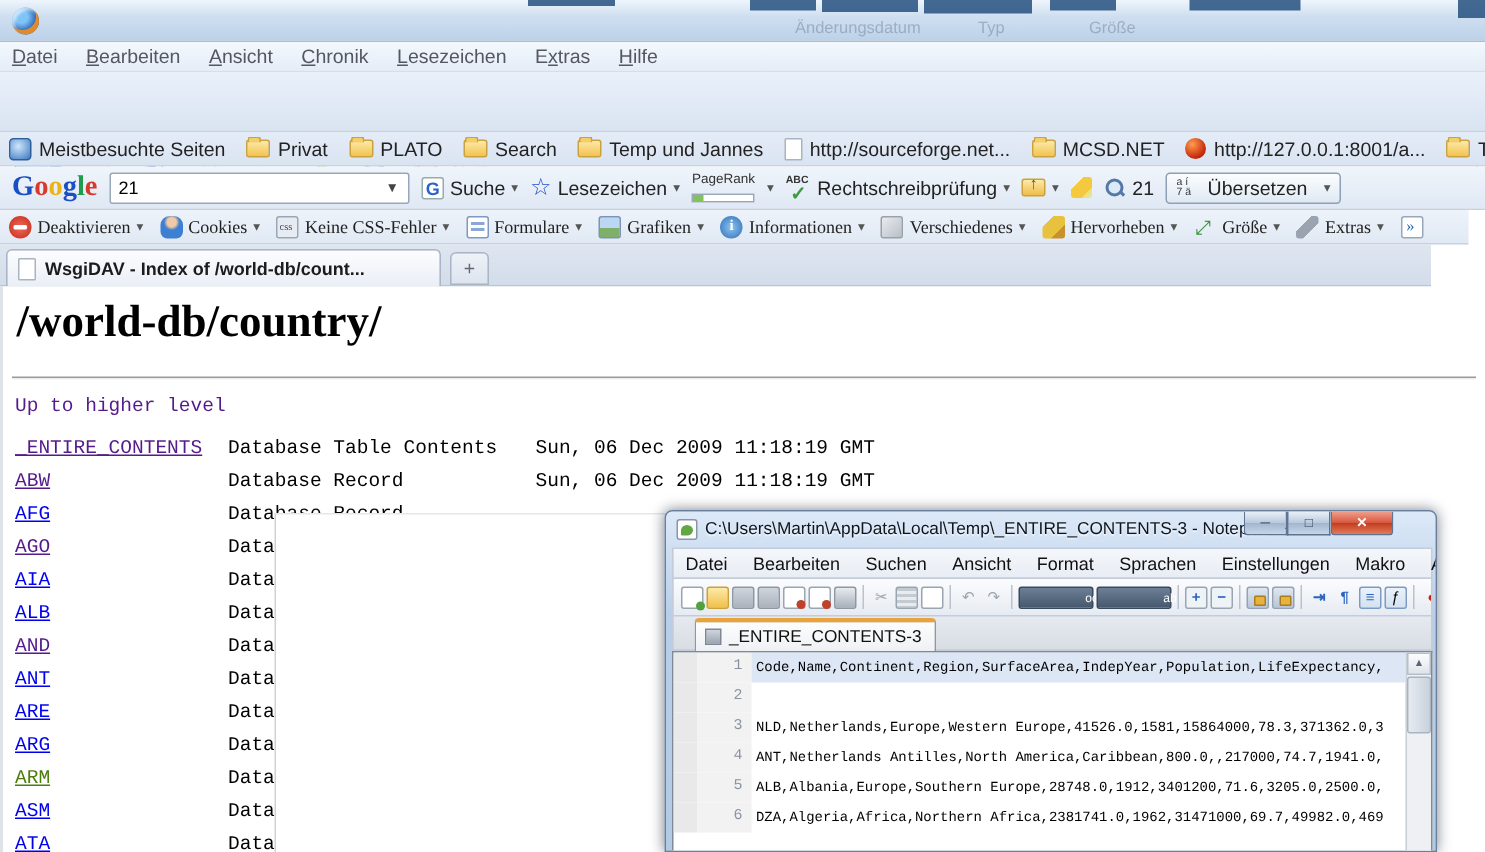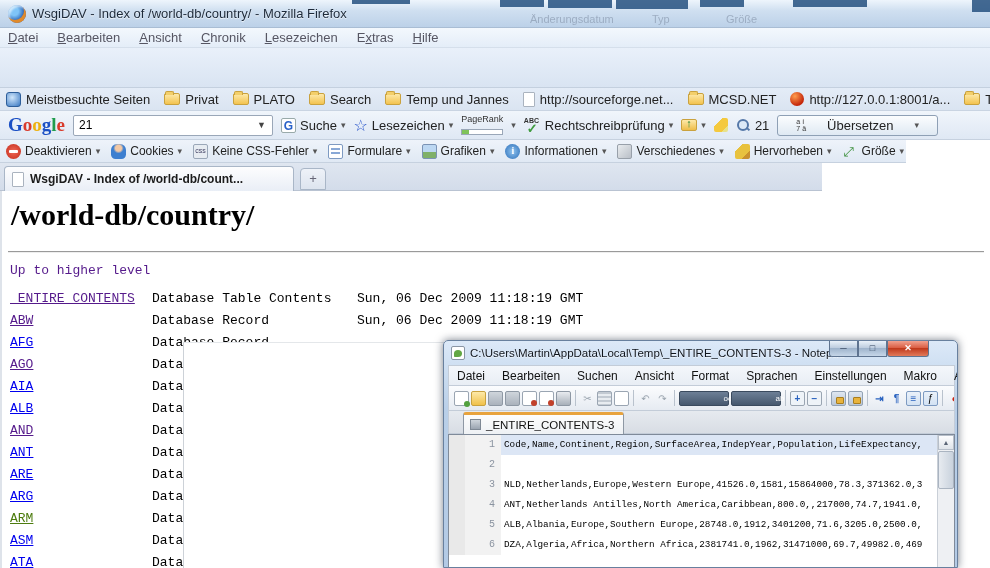--- a/index.html
+++ b/index.html
@@ -79,47 +79,47 @@
   .pr .prb { width:42px; height:6px; border:1px solid #9aa7b8; background:#fff; margin-top:1px; }
   .pr .prb i { display:block; width:7px; height:100%; background:#7fc35a; }
   .ic-abc { position:relative; width:17px; height:16px; font-size:7px; color:#333; font-weight:bold; }
   .ic-abc:after { content:"✓"; position:absolute; left:3px; top:4px; color:#3f9b3f; font-size:13px; }
   .ic-fup { width:16px; height:12px; background:linear-gradient(#fde9a9,#eebd4a); border:1px solid #caa23e; border-radius:2px; position:relative; }
   .ic-fup:after { content:"↑"; position:absolute; left:4px; top:-3px; color:#1c7f2e; font-weight:bold; font-size:11px; }
   .ic-hl { width:14px; height:14px; background:linear-gradient(135deg,transparent 30%, #f4c93e 30% 75%, #e8e28a 75%); border-radius:2px; }
   .ic-mag { width:15px; height:15px; position:relative; }
   .ic-mag:before { content:""; position:absolute; left:1px; top:1px; width:8px; height:8px; border:2px solid #5578a8; border-radius:50%; background:#dce9f7; }
   .ic-mag:after { content:""; position:absolute; left:10px; top:10px; width:4px; height:2px; background:#5578a8; transform:rotate(45deg); }
-  .gtrans { display:flex; align-items:center; gap:21px; border:1px solid #8ea0b5; border-radius:3px;
-    background:linear-gradient(#fbfdfe,#dfe9f3); padding:2px 18px; font-size:13px; color:#222; }
+  .gtrans { display:flex; align-items:center; gap:11px; border:1px solid #8ea0b5; border-radius:3px;
+    background:linear-gradient(#fbfdfe,#dfe9f3); padding:2px 6px; font-size:13px; color:#222; }
   .ic-tr { display:flex; flex-direction:column; font-size:7px; line-height:7px; color:#333; }
 
-  .wdbar { position:absolute; left:0; top:140px; width:906px; height:23px;
+  .wdbar { position:absolute; left:0; top:140px; width:979px; height:23px;
     background:linear-gradient(#eef3fa,#e0e9f4); border-bottom:1px solid #c6d1df;
-    display:flex; align-items:center; padding-left:6px; gap:11px; white-space:nowrap; overflow:hidden; }
+    display:flex; align-items:center; padding-left:6px; gap:11px; white-space:nowrap; overflow:hidden;font-family:Liberation Serif, serif; }
   .wditem { display:flex; align-items:center; gap:4px; font-size:12px; color:#222; }
   .wi { width:15px; height:15px; border-radius:2px; position:relative; flex:none; }
   .wi-stop { border-radius:50%; background:radial-gradient(#f06a5a,#c32a18); }
   .wi-stop:after { content:""; position:absolute; left:3px; top:6px; width:9px; height:3px; background:#fff; border-radius:1px; }
   .wi-person { background:radial-gradient(circle at 50% 28%, #f3c9a6 0 23%, #3d7fd0 40%); border-radius:40% 40% 30% 30%; }
   .wi-css { background:#e7ecf2; border:1px solid #9aa7b8; }
   .wi-css:after { content:"css"; position:absolute; left:1px; top:2px; font-size:7px; color:#446; }
   .wi-form { background:#fff; border:1px solid #7e9ac2; }
   .wi-form:after { content:""; position:absolute; left:2px; top:3px; width:9px; height:2px; background:#89a8d6; box-shadow:0 4px 0 #89a8d6; }
   .wi-img { background:linear-gradient(#bcd7f2 55%, #7fb069 55%); border:1px solid #7b93b5; }
   .wi-info { border-radius:50%; background:radial-gradient(#8fc3ef,#2a6db8); }
   .wi-info:after { content:"i"; position:absolute; left:6px; top:1px; color:#fff; font-size:10px; font-weight:bold; font-family:"Liberation Serif",serif; }
   .wi-cube { background:linear-gradient(135deg,#e9ecef,#b9bfc7); border:1px solid #98a0aa; }
   .wi-brush { background:linear-gradient(135deg,transparent 25%, #e8c23e 25% 70%, #c9912e 70%); border-radius:2px; }
   .wi-size:before { content:"⤢"; position:absolute; left:1px; top:0px; color:#3a8f3a; font-size:13px; }
   .wi-wrench { background:linear-gradient(135deg,transparent 35%, #9aa4b0 35% 65%, transparent 65%); }
   .wi-src { background:#fff; border:1px solid #9aa7b8; }
   .wi-src:after { content:"»"; position:absolute; left:3px; top:0px; color:#2a6db8; font-size:11px; }
 
-  .tabbar { position:absolute; left:0; top:163px; width:822px; height:28px;
+  .tabbar { position:absolute; left:0; top:163px; width:954px; height:28px;
     background:linear-gradient(#dfe6f0,#d3dcea); border-bottom:1px solid #b9c3d2; }
   .fftab { position:absolute; left:4px; top:3px; width:290px; height:25px;
     background:linear-gradient(#fdfdfe,#e9eef6); border:1px solid #a9b6c7; border-bottom:none;
     border-radius:4px 4px 0 0; display:flex; align-items:center; padding-left:7px; gap:6px; }
   .fftab .t { font-size:12px; color:#1c1c1c; font-weight:bold; }
   .newtab { position:absolute; left:300px; top:5px; width:26px; height:22px; border:1px solid #a9b6c7;
     border-radius:4px 4px 0 0; background:linear-gradient(#eef2f8,#dde4ee); color:#667;
     font-size:13px; text-align:center; line-height:20px; }
 
   
@@ -199,21 +199,20 @@
   .edscroll .up { height:15px; background:linear-gradient(#fdfdfe,#dfe4ea); border:1px solid #b6bec9; color:#5a6576; font-size:7px; text-align:center; line-height:14px; }
   .edscroll .thumb { height:38px; margin-top:1px; background:linear-gradient(90deg,#e7ebf0,#c9d2dd); border:1px solid #aab4c1; border-radius:2px; }
 </style>
 </head>
 <body>
 
 <div id="screen">
 
   <div class="titlebar">
     <div class="fficon"></div>
-    <div class="wintitle">WsgiDAV - Index of /world-db/country/ - Mozilla Firefox</div>
     <div class="ghostpatch gp1"></div>
     <div class="ghostpatch gp2"></div>
     <div class="ghostpatch gp3"></div>
     <div class="ghostpatch gp4"></div>
     <div class="ghostpatch gp5"></div>
     <div class="ghostpatch gp6"></div>
     <div class="ghostpatch gp7"></div>
     <div class="ghostlabel gl1">Änderungsdatum</div>
     <div class="ghostlabel gl2">Typ</div>
     <div class="ghostlabel gl3">Größe</div>

